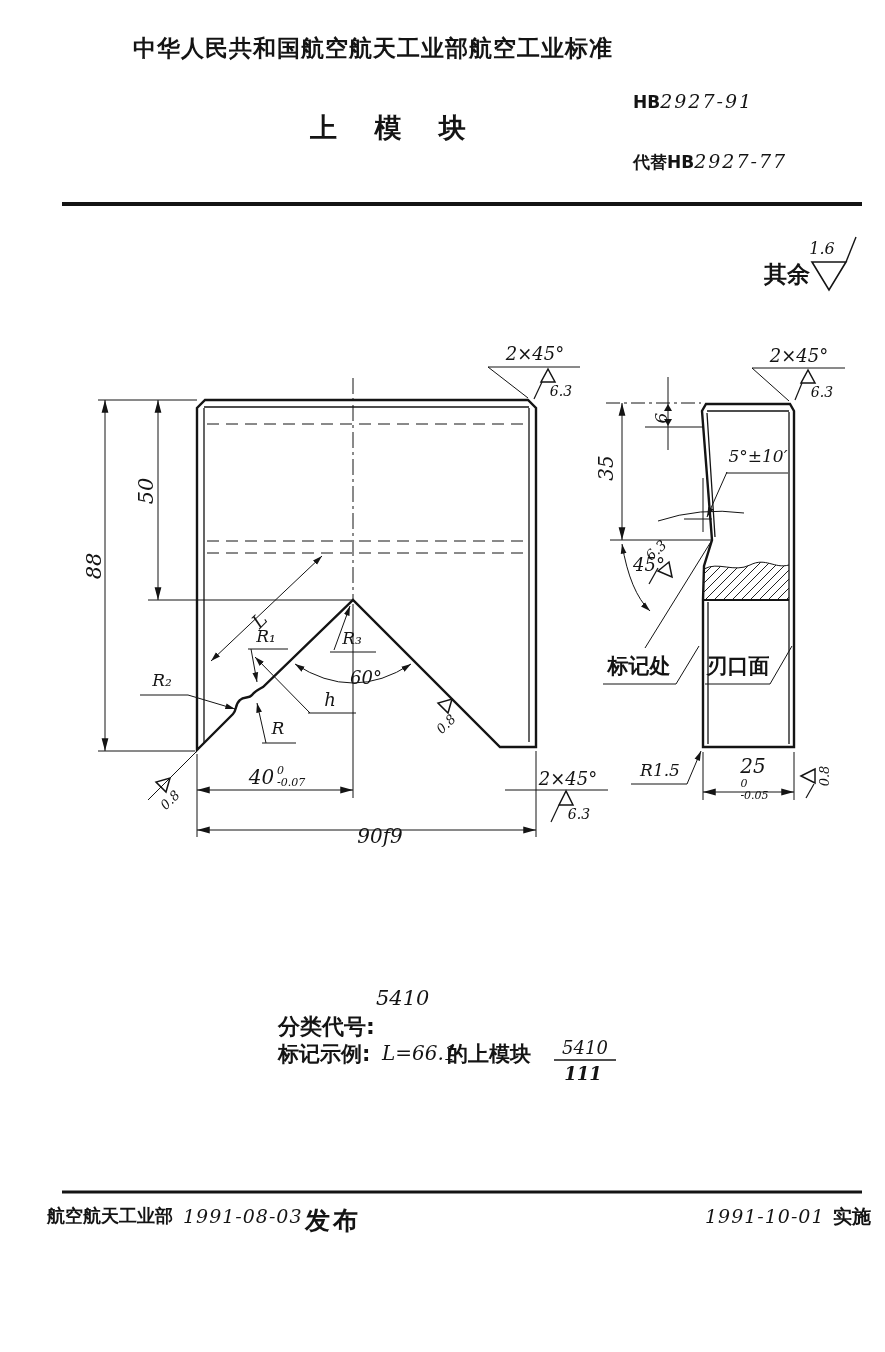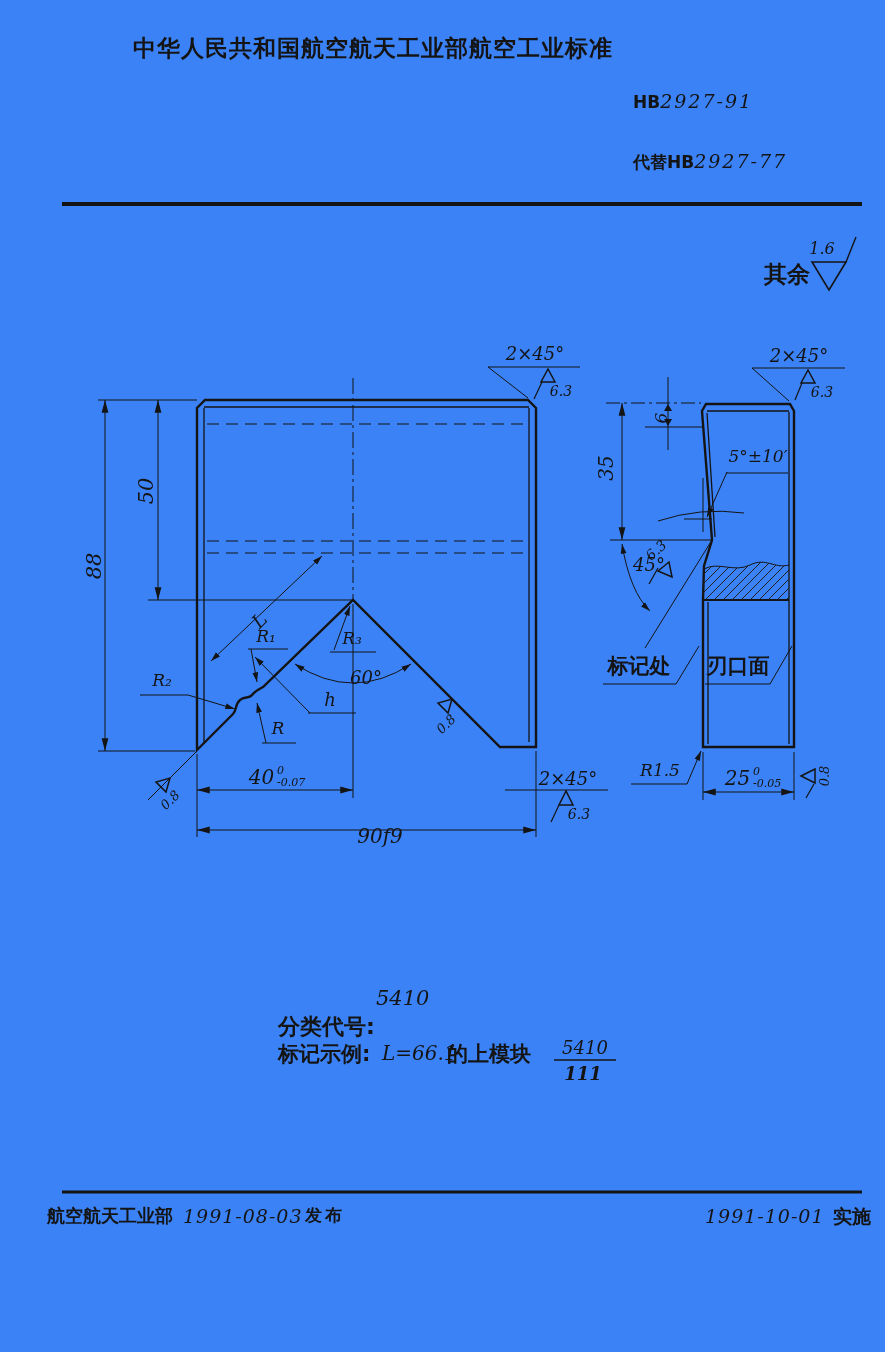--- a/index.html
+++ b/index.html
@@ -1,16 +1,16 @@
 <!DOCTYPE html>
 <html><head>
 <meta charset="utf-8">
 <style>
   html,body{margin:0;padding:0;background:#e8e8e8;}
-  #page{position:relative;width:885px;height:1352px;background:#3b82f6;overflow:hidden;
+  #page{position:relative;width:885px;height:1352px;background:#ffffff;overflow:hidden;
         font-family:"Liberation Sans",sans-serif;color:#141414;}
   #page svg{position:absolute;left:0;top:0;}
   .abs{position:absolute;white-space:nowrap;}
   .ctr{position:absolute;white-space:nowrap;transform:translate(-50%,-50%);}
   .ctr.r90{transform:translate(-50%,-50%) rotate(-90deg);}
   .ctr.r45{transform:translate(-50%,-50%) rotate(-45deg);}
   .ctr.r42{transform:translate(-50%,-50%) rotate(-42deg);}
   .num{font-family:"DejaVu Serif",serif;font-style:italic;}
   .cn{font-family:"DejaVu Sans","Liberation Sans",sans-serif;font-style:normal;}
   .b{font-weight:700;}
@@ -132,20 +132,21 @@
 
     <path d="M752,368 H845 M752,368 L789,401" stroke-width="1"></path>
     <polygon points="808,370 801,383 815,383" stroke-width="1.5"></polygon>
     <path d="M795,400 L802,383" stroke-width="1.2"></path>
   </g>
 
   <path d="M554,1060 H616" stroke="#141414" stroke-width="1.4"></path>
 </svg>
 
 <div class="abs cn b" style="left:133px;top:33px;font-size:23px;letter-spacing:1px;">中华人民共和国航空航天工业部航空工业标准</div>
+<div class="abs cn b" style="left:310px;top:110px;font-size:27px;letter-spacing:14px;">上 模 块</div>
 <div class="abs" style="left:633px;top:90px;font-size:19px;">
   <span class="cn b" style="font-size:17px;">HB</span><span class="num" style="letter-spacing:2px;">2927-91</span>
 </div>
 <div class="abs" style="left:633px;top:150px;font-size:19px;">
   <span class="cn b" style="font-size:17px;">代替</span><span class="cn b" style="font-size:17px;">HB</span><span class="num" style="letter-spacing:2px;">2927-77</span>
 </div>
 
 <div class="ctr cn" style="left:787px;top:274px;font-size:23px;font-weight:600;">其余</div>
 <div class="ctr num" style="left:822px;top:248px;font-size:16px;">1.6</div>
 
@@ -174,38 +175,38 @@
 <div class="ctr num r45" style="left:446px;top:724px;font-size:13px;">0.8</div>
 
 <div class="ctr num r90" style="left:661px;top:418px;font-size:17px;">6</div>
 <div class="ctr num r90" style="left:606px;top:468px;font-size:20px;">35</div>
 <div class="ctr num" style="left:758px;top:456px;font-size:17px;">5°±10′</div>
 <div class="ctr num" style="left:617px;top:564px;font-size:18px;margin-left:32px;">45°</div>
 <div class="ctr num r42" style="left:656px;top:550px;font-size:14px;">6.3</div>
 <div class="ctr cn" style="left:639px;top:666px;font-size:21px;font-weight:600;">标记处</div>
 <div class="ctr cn" style="left:738px;top:666px;font-size:21px;font-weight:600;">刃口面</div>
 <div class="ctr num" style="left:660px;top:770px;font-size:17px;">R1.5</div>
-<div class="ctr dimrow" style="left:753px;top:778px;">
+<div class="ctr dimrow" style="left:753px;top:778px;flex-direction:column;">
   <span class="num" style="font-size:20px;">25</span>
   <span class="tol">
         <span>0</span>
         <span>-0.05</span>
       </span>
 </div>
 <div class="ctr num r90" style="left:824px;top:776px;font-size:13px;">0.8</div>
 <div class="ctr num" style="left:799px;top:355px;font-size:18px;">2×45°</div>
 <div class="ctr num" style="left:822px;top:392px;font-size:14px;">6.3</div>
 
 <div class="abs cn" style="left:278px;top:1012px;font-size:22px;font-weight:700;">分类代号:</div>
 <div class="abs num" style="left:376px;top:986px;font-size:21px;">5410</div>
 <div class="abs cn" style="left:278px;top:1040px;font-size:21px;font-weight:600;">标记示例:</div>
 <div class="abs num" style="left:382px;top:1041px;font-size:20px;">L=66.1</div>
 <div class="abs cn" style="left:447px;top:1040px;font-size:21px;font-weight:600;">的上模块</div>
 <div class="ctr num" style="left:585px;top:1047px;font-size:18px;">5410</div>
 <div class="ctr num" style="left:583px;top:1073px;font-size:18px;font-weight:bold;">111</div>
 
 <div class="abs cn b" style="left:47px;top:1204px;font-size:18px;">航空航天工业部</div>
 <div class="abs num" style="left:183px;top:1205px;font-size:19px;letter-spacing:1px;">1991-08-03</div>
-<div class="abs cn b" style="left:305px;top:1204px;font-size:17px;letter-spacing:3px;">发布</div>
+<div class="abs cn b" style="left:305px;top:1204px;font-size:25px;letter-spacing:3px;">发布</div>
 <div class="abs num" style="left:705px;top:1205px;font-size:19px;letter-spacing:1px;">1991-10-01</div>
 <div class="abs cn b" style="left:833px;top:1204px;font-size:19px;">实施</div>
 
 </div>
 
 </body></html>

